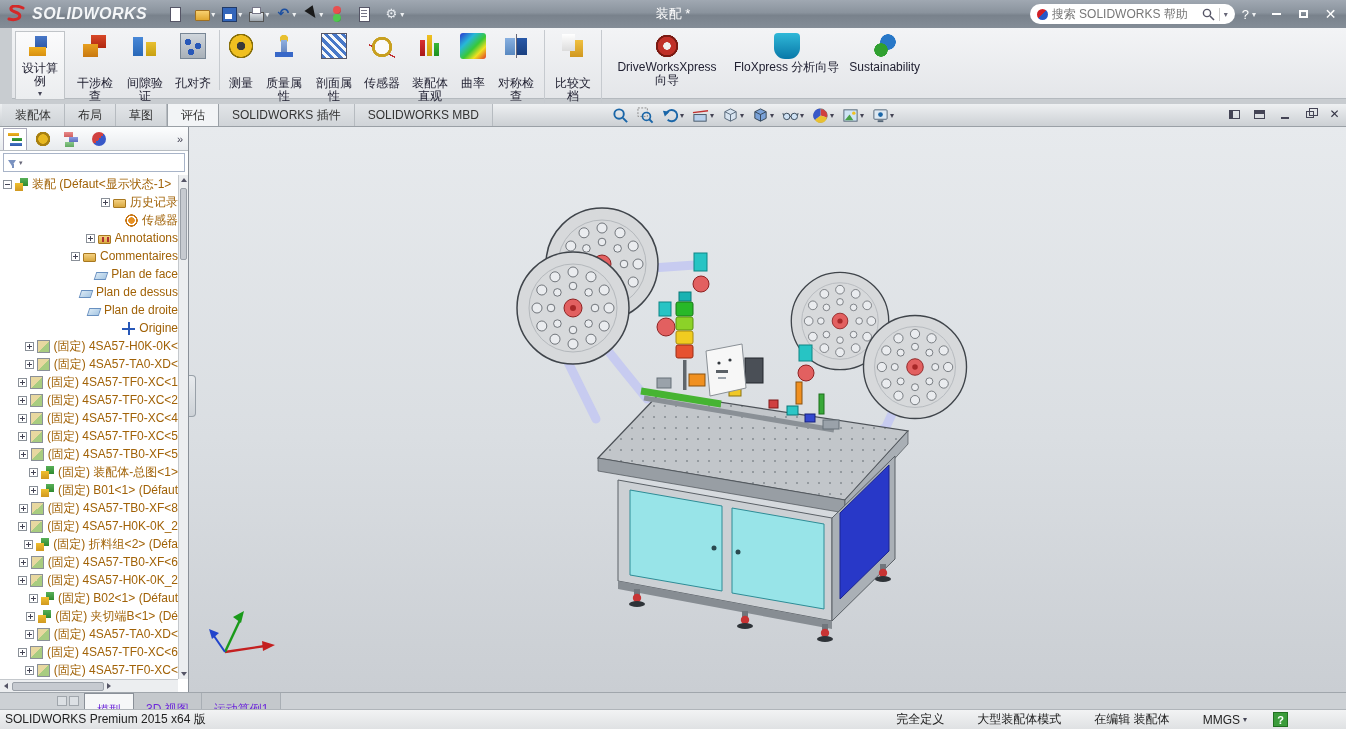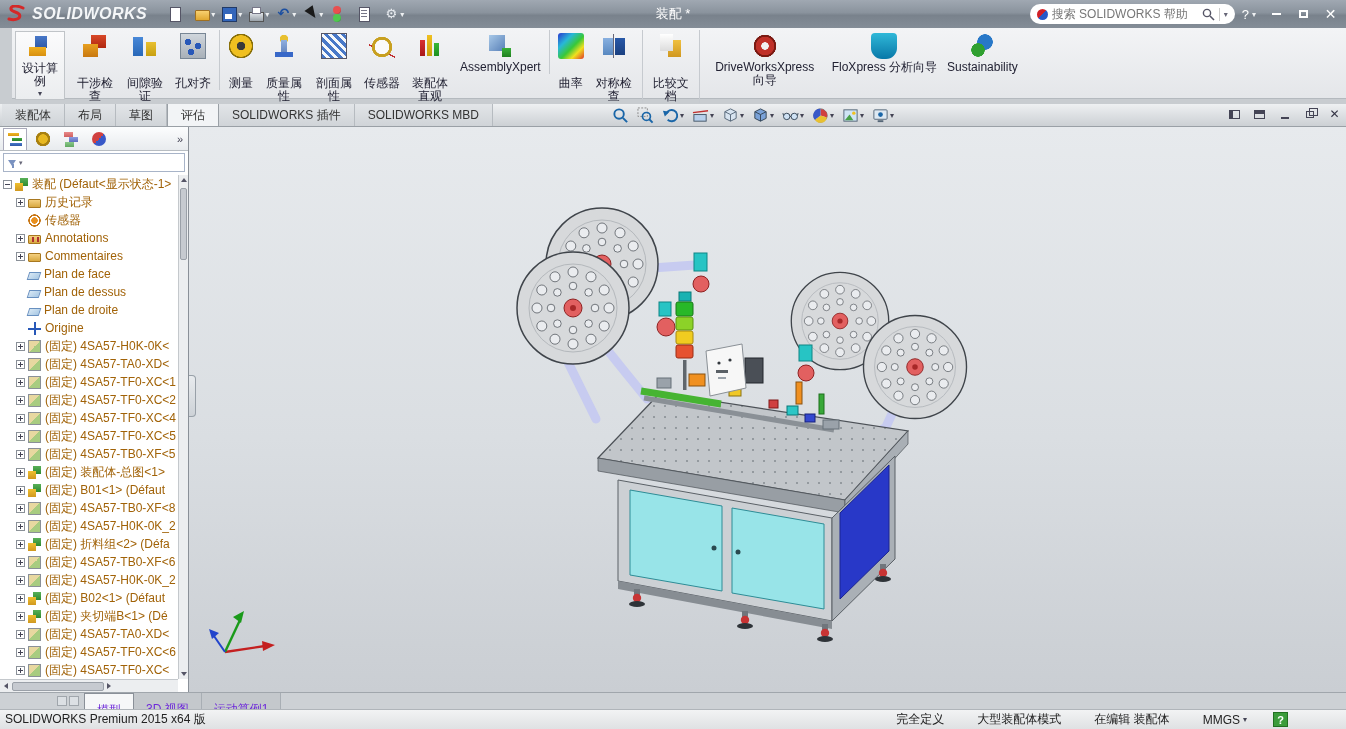--- a/index.html
+++ b/index.html
@@ -100,21 +100,21 @@
 .pt-configurations{background-image:linear-gradient(#e88a8a,#d06060),linear-gradient(#8a9ae0,#6070c0),linear-gradient(#8ac88a,#60a860);background-position:2px 2px,7px 7px,3px 12px;background-size:9px 5px,9px 5px,9px 5px;}
 .pt-display{border-radius:50%;margin:2px;width:14px;height:14px;background:linear-gradient(135deg,#d04040 0 50%,#3858c8 50% 100%);}
 .panel-more{margin-left:auto;font-size:11px;color:#445;padding-right:2px;}
 .filter-row{height:19px;margin:2px 3px 1px;border:1px solid #a8b4c8;display:flex;align-items:center;padding:0 4px;gap:2px;background:#fff;}
 .funnel{width:0;height:0;border-left:4px solid transparent;border-right:4px solid transparent;border-top:6px solid #7a92c0;}
 .funnel-stem{width:2px;height:4px;background:#7a92c0;margin:6px 0 0 -6px;}
 .f-arw{font-size:7px;color:#667;margin-left:3px;}
 .tree{position:absolute;top:48px;left:0;right:10px;bottom:13px;overflow:hidden;}
 .trow{display:flex;align-items:center;height:18px;white-space:nowrap;color:#a16207;}
 .trow.lvl0{padding-left:3px;}
-.trow.lvl1{padding-left:16px;}
+.trow.lvl1{padding-left:16px;justify-content:flex-end;}
 .exp{width:9px;height:9px;border:1px solid #8a9098;background-color:#fff;flex:none;margin-right:3px;background-repeat:no-repeat;}
 .exp.plus{background-image:linear-gradient(#445,#445),linear-gradient(#445,#445);background-position:1px 3px,3px 1px;background-size:5px 1px,1px 5px;}
 .exp.minus{background-image:linear-gradient(#445,#445);background-position:1px 3px;background-size:5px 1px;}
 .tico{width:13px;height:13px;flex:none;margin-right:4px;background-repeat:no-repeat;}
 .tlbl{overflow:hidden;}
 .ti-asm{background-image:linear-gradient(#f0c030,#d09820),linear-gradient(#58b058,#2f8a30);background-position:0 5px,5px 0;background-size:8px 8px,8px 8px;}
 .ti-part{background:linear-gradient(135deg,#e8d8a0 0 50%,#a8cc80 50% 100%);border:1px solid #8a9098;}
 .ti-history,.ti-folder,.ti-annotations{height:9px;margin-top:2px;background:linear-gradient(#f4d080,#d8a840);border:1px solid #a87820;border-radius:1px;position:relative;}
 .ti-annotations::after{content:"";position:absolute;left:3px;top:1px;width:3px;height:5px;border-left:2px solid #b03030;border-right:2px solid #b03030;}
 .ti-sensors{background:radial-gradient(circle at 6.5px 6.5px,#e89020 3px,rgba(0,0,0,0) 3.5px),radial-gradient(circle at 6.5px 6.5px,rgba(0,0,0,0) 4.5px,#c87818 5px 6px,rgba(0,0,0,0) 6.4px);}
@@ -278,24 +278,20 @@
       <div class="rbtn narrow">
         <span class="ric ic-sensors"></span>
         <span class="rlbl">传感器</span>
       </div>
 
       <div class="rbtn narrow">
         <span class="ric ic-visualize"></span>
         <span class="rlbl">装配体直观</span>
       </div>
 
-      <div class="rbtn wide sep-after">
-        <span class="ric ic-assemblyxpert"></span>
-        <span class="rlbl">AssemblyXpert</span>
-      </div>
 
       <div class="rbtn narrow">
         <span class="ric ic-curvature"></span>
         <span class="rlbl">曲率</span>
       </div>
 
       <div class="rbtn narrow sep-after">
         <span class="ric ic-symmetry"></span>
         <span class="rlbl">对称检查</span>
       </div>

